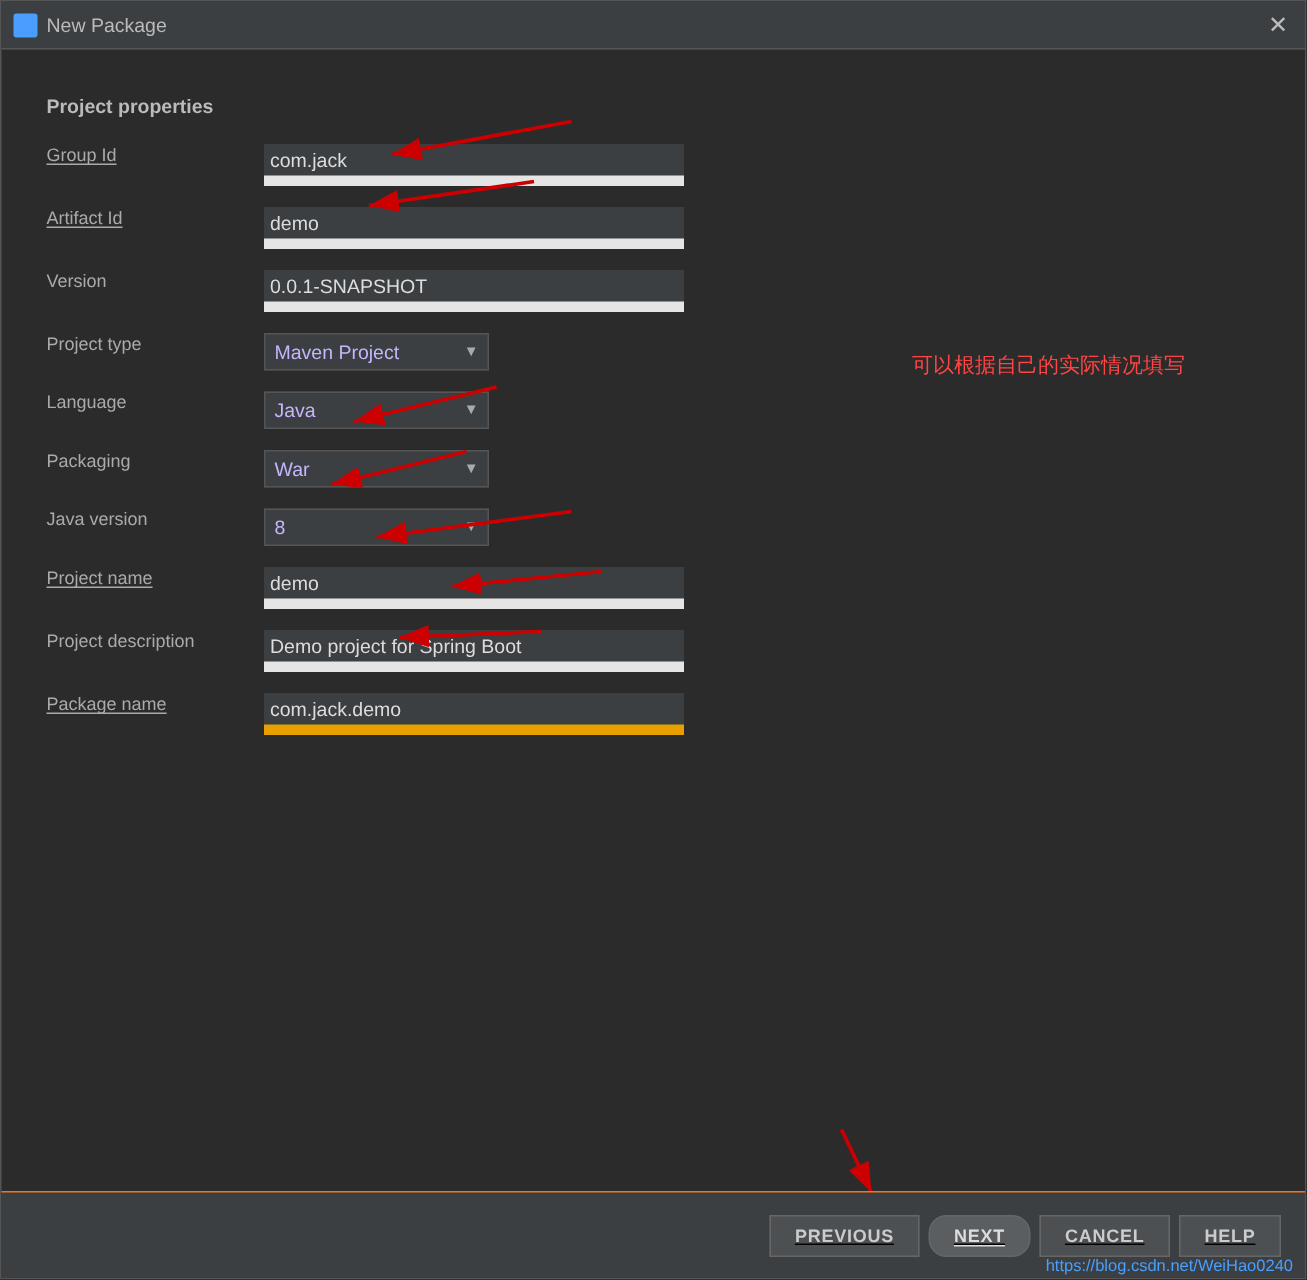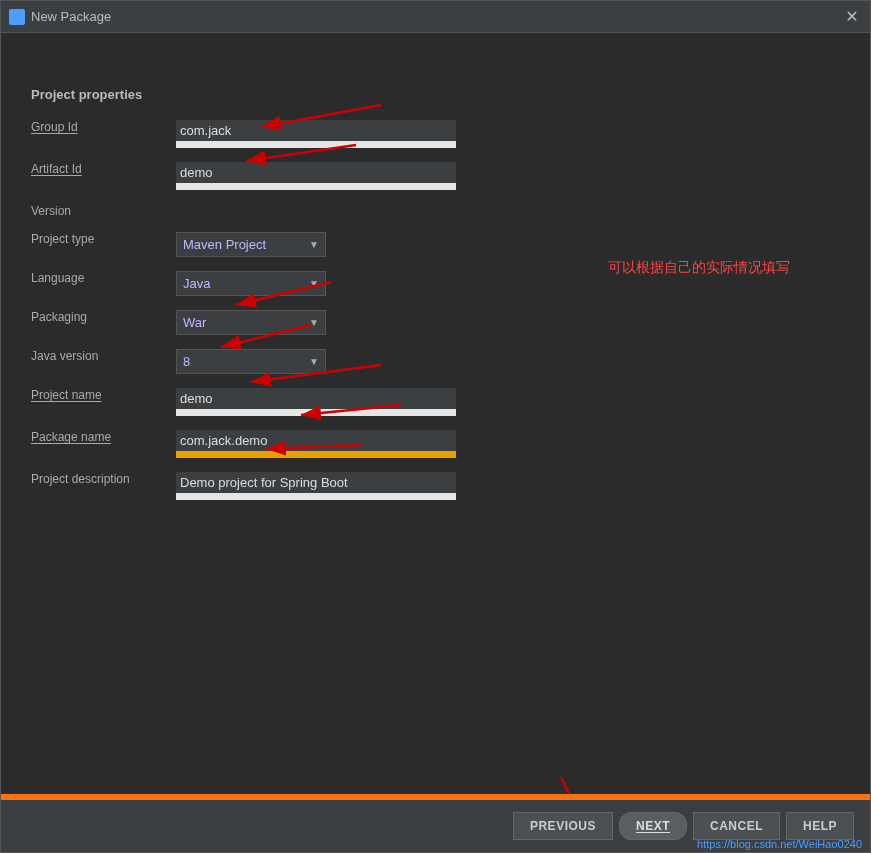--- a/index.html
+++ b/index.html
@@ -67,21 +67,20 @@
       display: flex;
       align-items: center;
       justify-content: center;
     }
 
     .content {
       flex: 1;
       padding: 30px 30px;
       position: relative;
       overflow: hidden;
-      margin-top: 24px;
     }
 
     .section-title {
       color: #bbbbbb;
       font-size: 13px;
       font-weight: bold;
       margin-bottom: 18px;
     }
 
     .form-row {
@@ -157,23 +156,24 @@
 
     
     .bottom-bar {
       background: #3c3f41;
       height: 58px;
       display: flex;
       align-items: center;
       justify-content: flex-end;
       padding: 0 16px;
       gap: 6px;
-      border-top: 6px solid #f97316;
+      border-top: 1px solid #f97316;
       flex-shrink: 0;
       position: relative;
+      text-decoration: underline;
     }
 
     .btn {
       padding: 6px 16px;
       font-size: 12px;
       font-weight: bold;
       cursor: pointer;
       border: 1px solid #666;
       letter-spacing: 0.5px;
     }
@@ -233,20 +233,21 @@
       <input class="form-input" value="com.jack" style="">
     </div>
 
     <div class="form-row">
       <span class="form-label underline">Artifact Id</span>
       <input class="form-input" value="demo" style="">
     </div>
 
     <div class="form-row">
       <span class="form-label">Version</span>
+      <input class="form-input" value="0.0.1-SNAPSHOT" style="">
     </div>
 
     <div class="form-row">
       <span class="form-label">Project type</span>
       <div class="form-select-wrapper">
         <select class="form-select">
           <option>Maven Project</option>
           <option>Gradle Project</option>
         </select>
         <span class="select-arrow">▼</span>
@@ -288,27 +289,27 @@
         <span class="select-arrow">▼</span>
       </div>
     </div>
 
     <div class="form-row">
       <span class="form-label underline">Project name</span>
       <input class="form-input" value="demo" style="">
     </div>
 
     <div class="form-row">
+      <span class="form-label">Project description</span>
+      <input class="form-input" value="Demo project for Spring Boot" style="">
+    </div>
+
+    <div class="form-row">
       <span class="form-label underline">Package name</span>
       <input class="form-input highlighted" value="com.jack.demo" style="">
-    </div>
-
-    <div class="form-row">
-      <span class="form-label">Project description</span>
-      <input class="form-input" value="Demo project for Spring Boot" style="">
     </div>
 
     <div class="annotation-text">可以根据自己的实际情况填写</div>
 
     <svg class="svg-arrows" xmlns="http://www.w3.org/2000/svg">
 
       <defs>
         <marker id="arrowhead" markerWidth="8" markerHeight="6" refX="8" refY="3" orient="auto">
           <polygon points="0 0, 8 3, 0 6" fill="#cc0000"></polygon>
         </marker>

